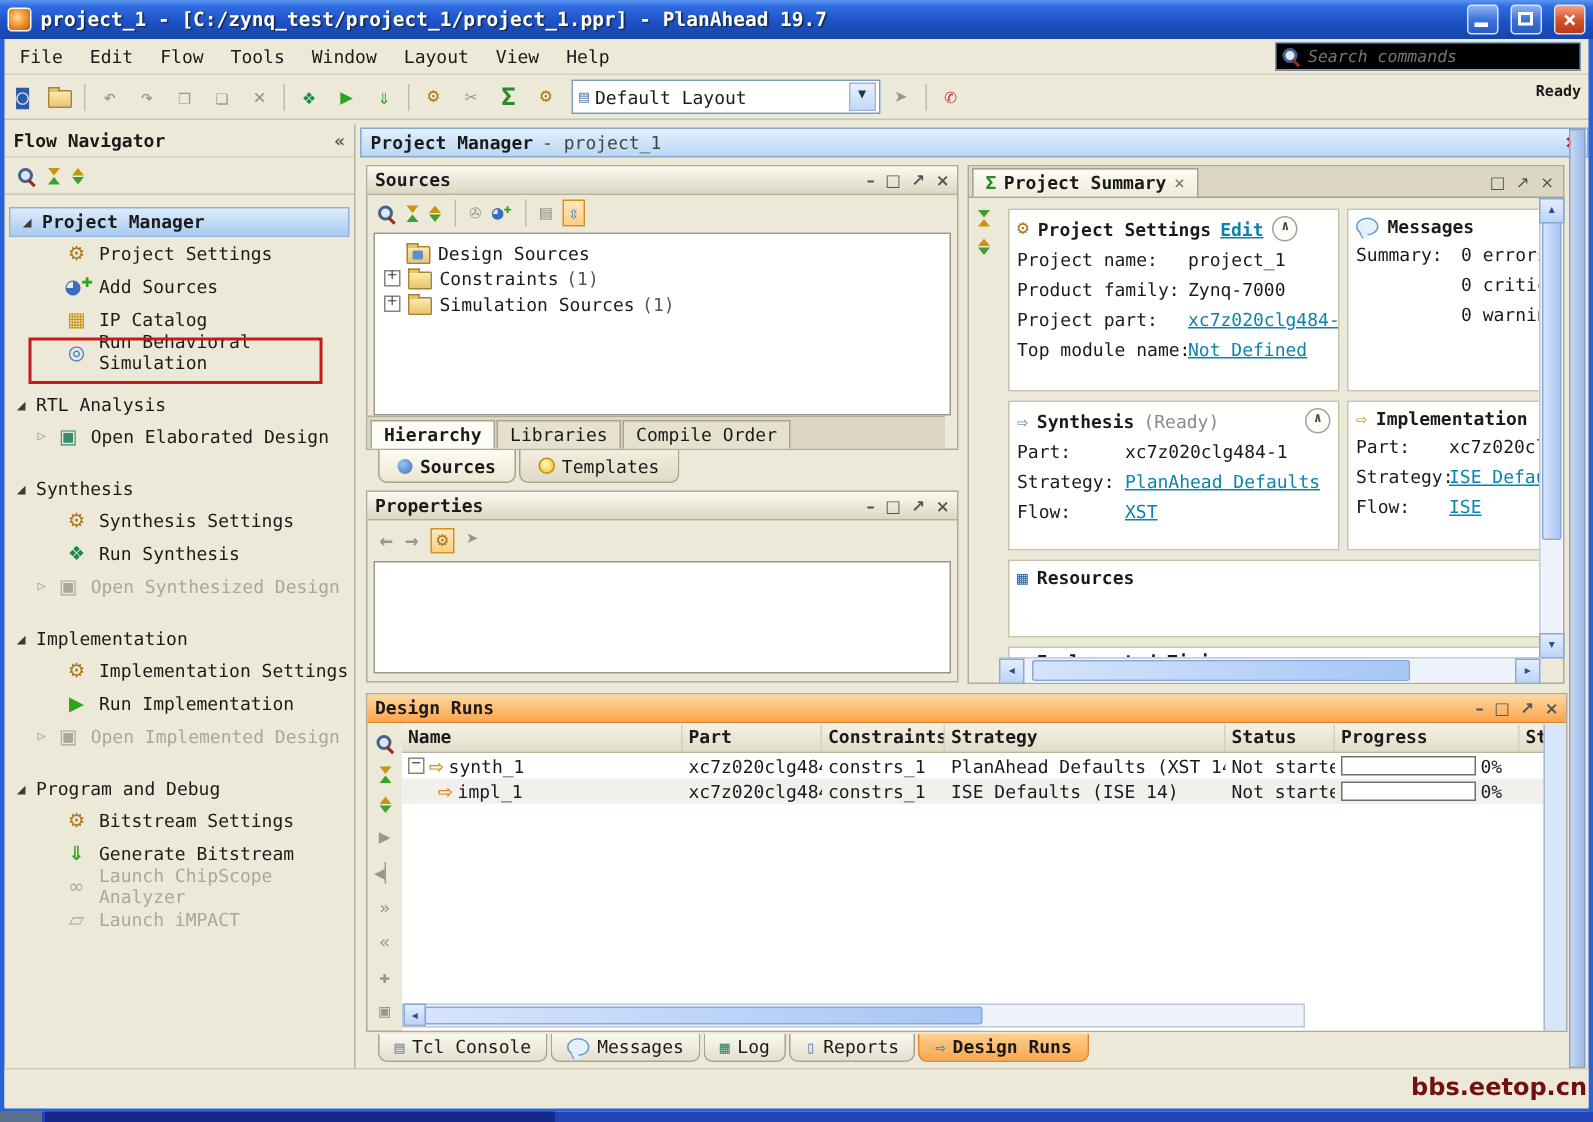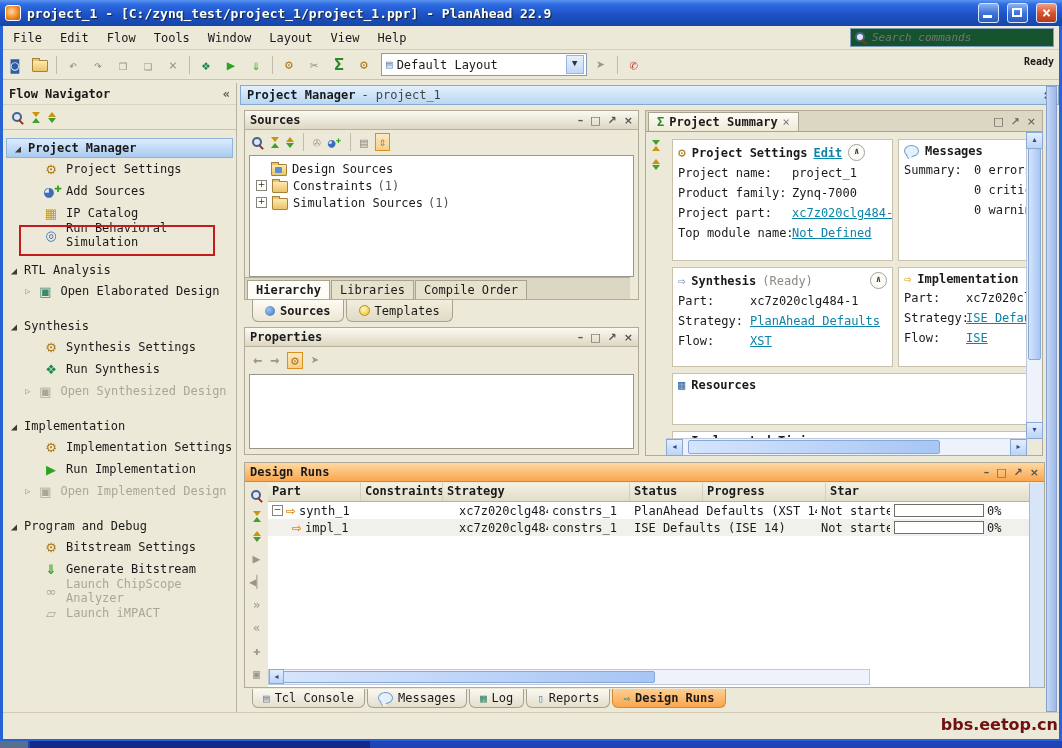--- a/index.html
+++ b/index.html
@@ -29,21 +29,21 @@
   .wbtn.close{background:linear-gradient(180deg,#f0a088 0%,#d8542e 50%,#b83818 100%);}
   .wbtn.min::before{content:"";position:absolute;left:4px;bottom:4px;width:9px;height:3px;background:#fff;}
   .wbtn.max::before{content:"";position:absolute;left:4px;top:4px;width:10px;height:9px;
     border:2px solid #fff;box-sizing:border-box;}
   .wbtn.close::before{content:"×";position:absolute;left:0;top:-1px;width:100%;text-align:center;
     color:#fff;font-weight:bold;font-size:15px;line-height:20px;}
 
   .menubar{left:0;top:26px;width:1062px;height:24px;background:#ece9d8;
     border-bottom:1px solid #d4d0bc;display:flex;align-items:center;padding-left:4px;box-sizing:border-box;}
   .menu-item{padding:2px 9px;cursor:default;}
-  .searchbox{position:absolute;right:8px;top:2px;width:204px;height:19px;background:#14532d;
+  .searchbox{position:absolute;right:8px;top:2px;width:204px;height:19px;background:#000000;
     border:1px solid #7f9db9;display:flex;align-items:center;padding:0 3px;gap:3px;box-sizing:border-box;}
   .searchbox input{border:none;outline:none;flex:1;font:italic 11px "DejaVu Sans Mono",monospace;color:#999;background:transparent;}
 
   .toolbar{left:0;top:50px;width:1062px;height:30px;background:#ece9d8;
     border-bottom:1px solid #c8c4b0;display:flex;align-items:center;padding-left:4px;box-sizing:border-box;gap:3px;}
   .tbtn{width:22px;height:22px;display:flex;align-items:center;justify-content:center;font-size:14px;}
   .tsep{width:1px;height:18px;background:#c0bcaa;margin:0 2px;}
   .gray{color:#9a968c;}
   .ready{position:absolute;right:8px;top:56px;font-weight:bold;font-size:10px;}
 
@@ -184,21 +184,21 @@
   .btab{display:flex;align-items:center;gap:5px;padding:2px 10px;border:1px solid #a8a390;border-top:none;
     border-radius:0 0 6px 6px;background:linear-gradient(#faf8f0,#e4dfcc);white-space:nowrap;}
   .btab.active{background:linear-gradient(#fecf90,#fba64e);font-weight:bold;border-color:#d88830;}
   .right-splitter{left:1046px;top:86px;width:11px;height:626px;background:linear-gradient(90deg,#c6d8f4,#9cb8e8);border:1px solid #88a0cc;box-sizing:border-box;}
 </style>
 </head>
 <body>
 
 <div class="abs titlebar">
   <span class="app-icon"></span>
-  <span class="title-text">project_1 - [C:/zynq_test/project_1/project_1.ppr] - PlanAhead 22.9</span>
+  <span class="title-text">project_1 - [C:/zynq_test/project_1/project_1.ppr] - PlanAhead 19.7</span>
   <span class="wbtn min"></span>
   <span class="wbtn max"></span>
   <span class="wbtn close"></span>
 </div>
 
 <div class="abs menubar">
   <span class="menu-item">File</span>
   <span class="menu-item">Edit</span>
   <span class="menu-item">Flow</span>
   <span class="menu-item">Tools</span>
@@ -599,20 +599,21 @@
       </span>
     <span class="gray" style="font-size:13px;">▶</span>
     <span class="gray" style="font-size:12px;">◀▏</span>
     <span class="gray" style="font-size:12px;">»</span>
     <span class="gray" style="font-size:12px;">«</span>
     <span class="gray" style="font-size:12px;">✚</span>
     <span class="gray" style="font-size:12px;">▣</span>
   </div>
   <div class="dr-table">
     <div class="dr-headrow">
+      <span class="dr-col c-name">Name</span>
       <span class="dr-col c-part">Part</span>
       <span class="dr-col c-constr">Constraints</span>
       <span class="dr-col c-strat">Strategy</span>
       <span class="dr-col c-status">Status</span>
       <span class="dr-col c-prog">Progress</span>
       <span class="dr-col c-star">Star</span>
     </div>
     <div class="dr-row">
       <span class="dr-col c-name">
         <span class="expander">−</span>

